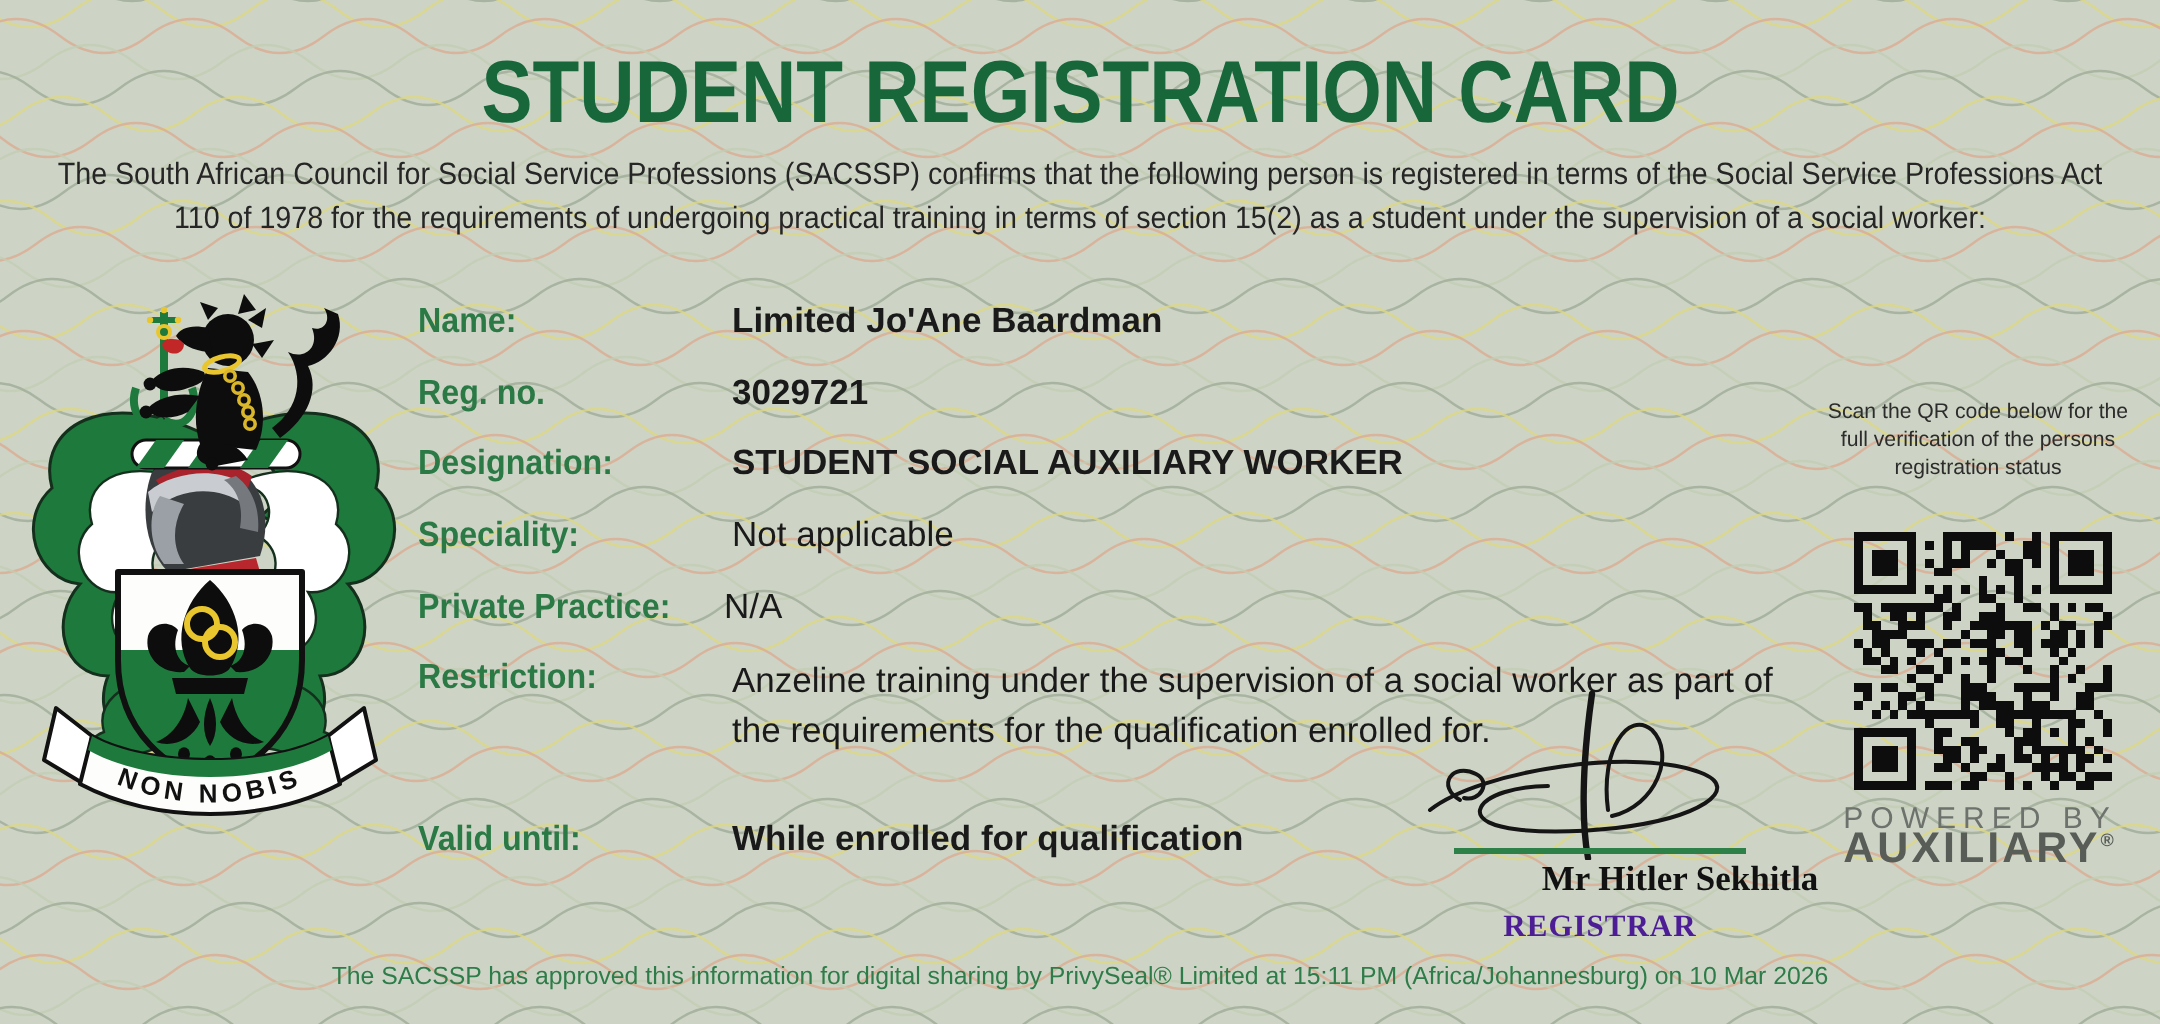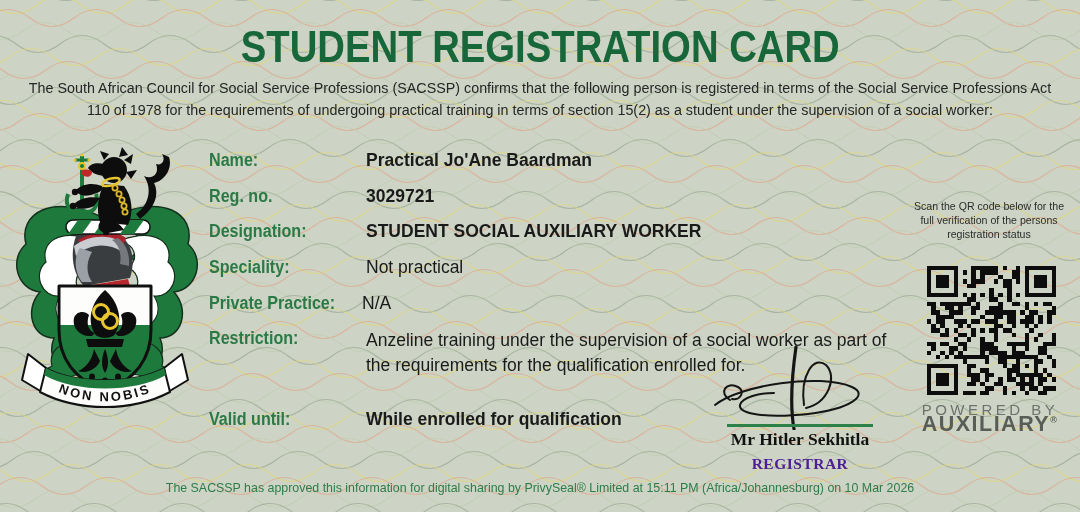--- a/index.html
+++ b/index.html
@@ -29,21 +29,21 @@
   .fvalue.bold{font-weight:bold;}
   .fvalue.wrap{white-space:normal;width:536px;line-height:25px;}
 
   .t0{top:150px}.t1{top:186px}.t2{top:221px}.t3{top:257px}.t4{top:293px}.t5{top:328px}.t6{top:409px}
 
   .crest{position:absolute;left:12px;top:140px;}
 
   .sig-svg{position:absolute;left:700px;top:345px;}
   .sig-line{position:absolute;left:727px;top:424px;width:146px;height:3px;background:#2e8049;}
   .sig-name{
-    position:absolute;left:700px;top:429px;width:200px;text-align:center;
+    position:absolute;left:740px;top:429px;width:200px;text-align:center;
     font-family:"Liberation Serif","DejaVu Serif",serif;font-weight:bold;
     font-size:17.5px;color:#111;
   }
   .sig-role{
     position:absolute;left:700px;top:455px;width:200px;text-align:center;
     font-family:"Liberation Serif","DejaVu Serif",serif;font-weight:bold;
     font-size:15.5px;letter-spacing:.5px;color:#4c1d95;
   }
 
   .qr-instruction{
@@ -214,30 +214,30 @@
       <path d="M34,228 C62,244 124,244 152,228 L158,252 C120,272 66,272 28,252 Z" fill="#fdfdfb" stroke="#111" stroke-width="2" stroke-linejoin="round"></path>
       <path d="M34,228 C62,244 124,244 152,228 L154,235 C122,253 64,253 32,235 Z" fill="#1d7a3c"></path>
       <path id="mottoArc" d="M42,250 C74,265 112,265 144,250" fill="none"></path>
       <text font-size="13" font-weight="bold" letter-spacing="2.5" fill="#111" font-family="Liberation Sans, DejaVu Sans, sans-serif">
         <textPath href="#mottoArc" startOffset="50%" text-anchor="middle">NON NOBIS</textPath>
       </text>
     </g>
   </svg>
 
   <div class="flabel t0">Name:</div>
-  <div class="fvalue bold t0">Practical Jo'Ane Baardman</div>
+  <div class="fvalue bold t0">Limited Jo'Ane Baardman</div>
 
   <div class="flabel t1">Reg. no.</div>
   <div class="fvalue bold t1">3029721</div>
 
   <div class="flabel t2">Designation:</div>
   <div class="fvalue bold t2">STUDENT SOCIAL AUXILIARY WORKER</div>
 
   <div class="flabel t3">Speciality:</div>
-  <div class="fvalue t3">Not practical</div>
+  <div class="fvalue t3">Not applicable</div>
 
   <div class="flabel t4">Private Practice:</div>
   <div class="fvalue t4" style="left:362px">N/A</div>
 
   <div class="flabel t5">Restriction:</div>
   <div class="fvalue wrap t5">Anzeline training under the supervision of a social worker as part of the requirements for the qualification enrolled for.</div>
 
   <div class="flabel t6">Valid until:</div>
   <div class="fvalue bold t6">While enrolled for qualification</div>
 

